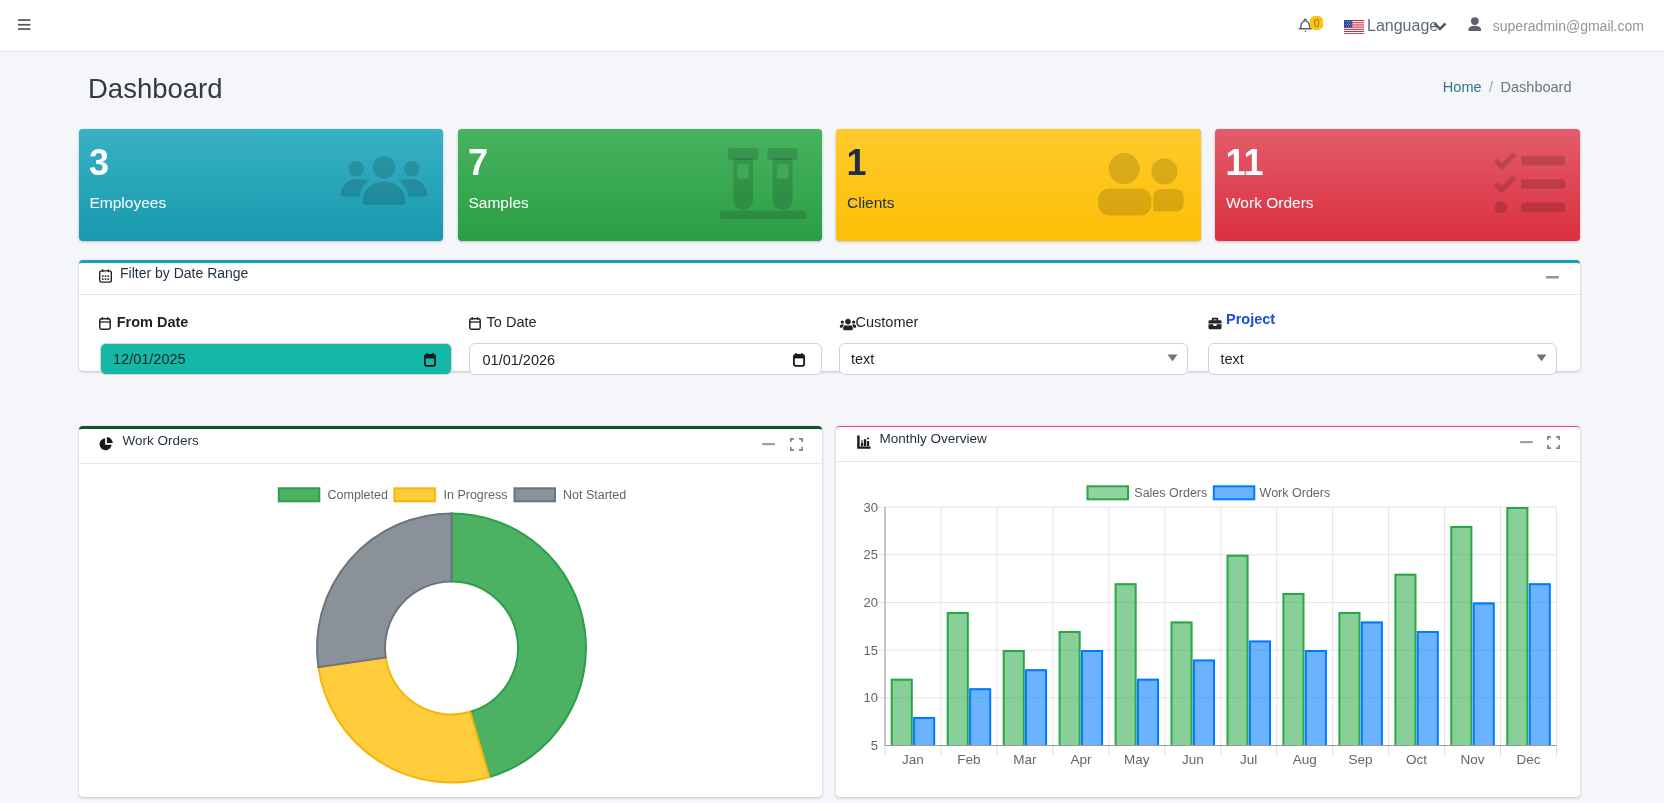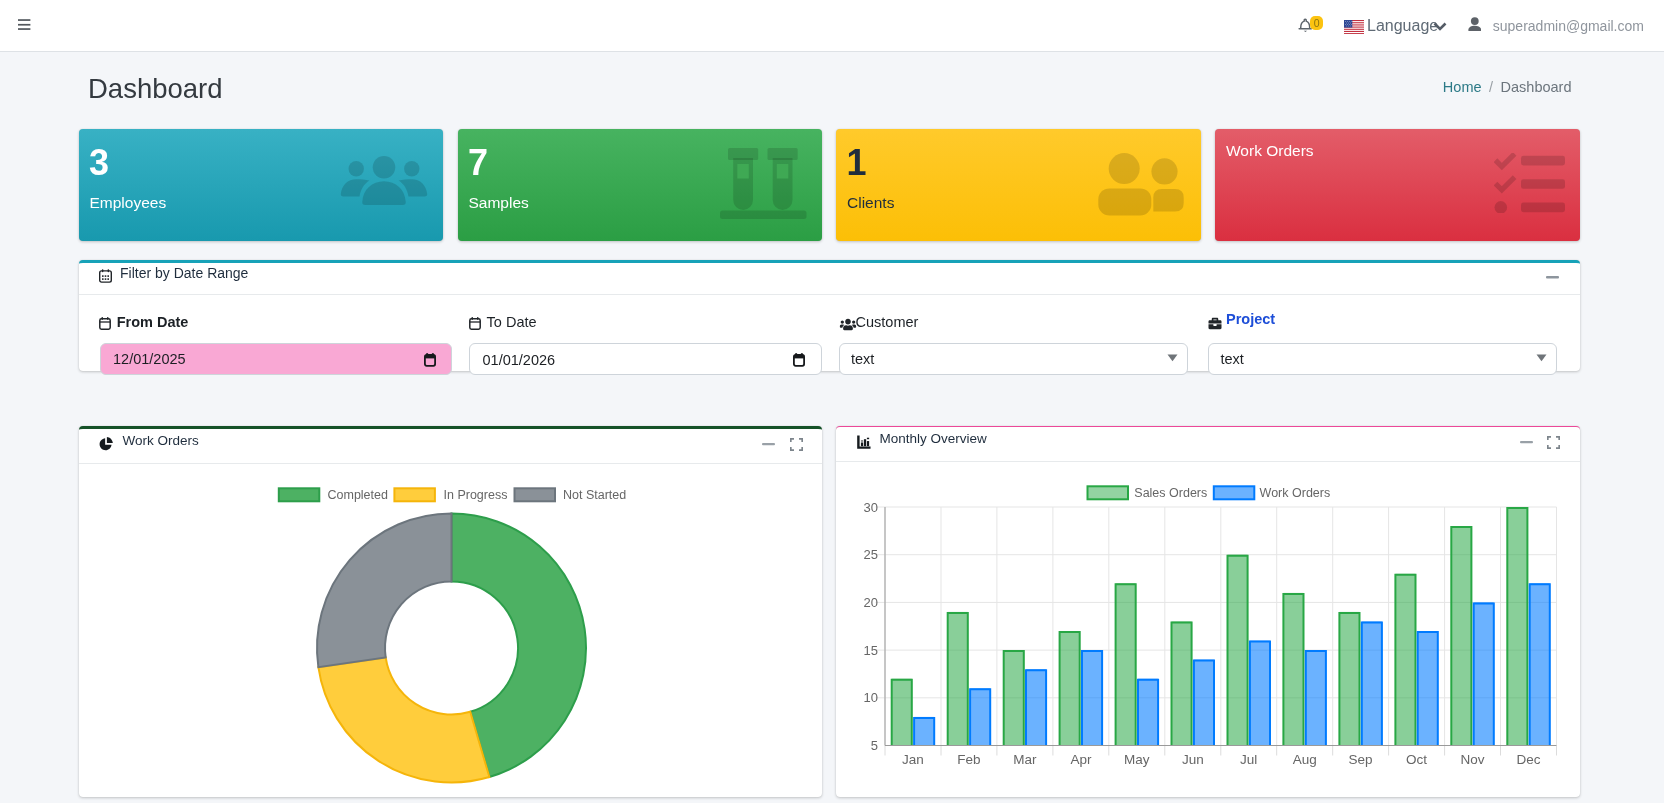--- a/index.html
+++ b/index.html
@@ -102,20 +102,21 @@
  <div class="num">1</div>
     <div class="lbl">Clients</div>
  <svg class="abs" style="left:262px;top:24.5px" width="86" height="63" viewBox="0 0 86 63" fill="rgba(0,0,0,0.14)">
   <circle cx="26.2" cy="15.6" r="15.5"></circle>
   <rect x="0.3" y="35.4" width="53" height="27" rx="11"></rect>
   <circle cx="66.5" cy="18.4" r="13.1"></circle>
   <path d="M55.3 58.5 v-14 q0 -8.5 8.5 -8.5 h13.4 q8.5 0 8.5 8.5 v5.5 q0 8.5 -8.5 8.5 z"></path>
 </svg>
 </div>
 <div class="sbox" style="left:1215px;top:128.5px;background:#dc3545 linear-gradient(180deg,#e35d69,#da2f40);color:#fff">
+ <div class="num">11</div>
     <div class="lbl">Work Orders</div>
  <svg class="abs" style="left:279px;top:24px" width="71" height="60" viewBox="0 0 71 60">
   <g fill="rgba(0,0,0,0.15)">
    <rect x="27" y="2.8" width="44" height="9.6" rx="2.4"></rect>
    <rect x="27" y="26.2" width="44" height="9.6" rx="2.4"></rect>
    <rect x="27" y="49.6" width="44" height="9.6" rx="2.4"></rect>
    <circle cx="6.8" cy="54.4" r="6.3"></circle>
   </g>
   <g fill="none" stroke="rgba(0,0,0,0.15)" stroke-width="5.2">
    <path d="M1.5 7.2 L7.8 13.5 L20.6 0.8"></path>
@@ -145,21 +146,21 @@
       </svg>
  </div>
  <div style="position:relative">
     <svg class="abs" style="left:20.8px;top:22px" width="12" height="13" viewBox="0 0 12 13">
   <rect x="0.8" y="1.8" width="10.4" height="10.4" rx="1.6" fill="none" stroke="#212529" stroke-width="1.5"></rect>
   <rect x="2.6" y="0" width="1.4" height="2.8" rx="0.6" fill="#212529"></rect>
         <rect x="8" y="0" width="1.4" height="2.8" rx="0.6" fill="#212529"></rect>
   <line x1="0.8" y1="5" x2="11.2" y2="5" stroke="#212529" stroke-width="1.3"></line>
 </svg>
   <span class="abs" style="left:38.2px;top:19.5px;font-size:14.5px;font-weight:bold;color:#1c2126">From Date</span>
-<div class="abs" style="left:21.0px;top:48px;width:352.5px;height:32px;border:1px solid #ced4da;border-radius:6px;background:#f9a8d4">
+<div class="abs" style="left:21.0px;top:48px;width:352.5px;height:32px;border:1px solid #ced4da;border-radius:6px;background:#14b8a6">
    <span class="abs" style="left:12.5px;top:7.5px;font-size:14.5px;color:#1c1f23;letter-spacing:0px">12/01/2025</span>
    <svg class="abs" style="right:15.5px;top:9px" width="12" height="14" viewBox="0 0 12 14">
      <rect x="0.9" y="2" width="10.2" height="10.8" rx="1.7" fill="none" stroke="#17191c" stroke-width="1.8"></rect>
      <path d="M1 2.4 h10 v3 h-10 z" fill="#17191c"></path>
      <rect x="2.2" y="0.2" width="1.9" height="2.4" fill="#17191c"></rect>
           <rect x="7.9" y="0.2" width="1.9" height="2.4" fill="#17191c"></rect>
    </svg>
   </div>
   <svg class="abs" style="left:390.7px;top:22px" width="12" height="13" viewBox="0 0 12 13">
   <rect x="0.8" y="1.8" width="10.4" height="10.4" rx="1.6" fill="none" stroke="#212529" stroke-width="1.5"></rect>

